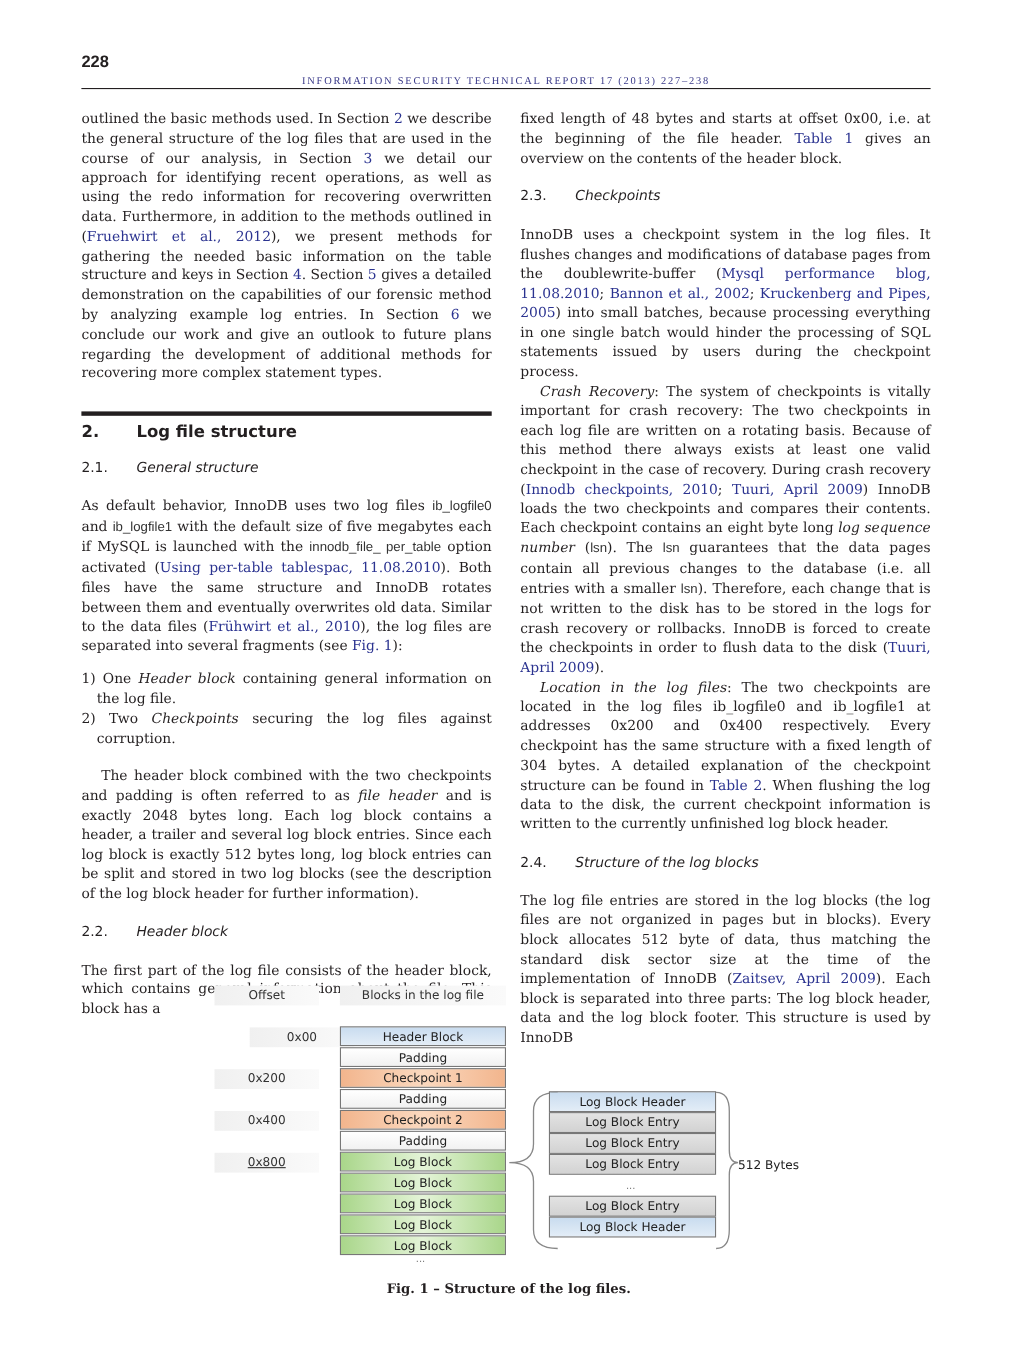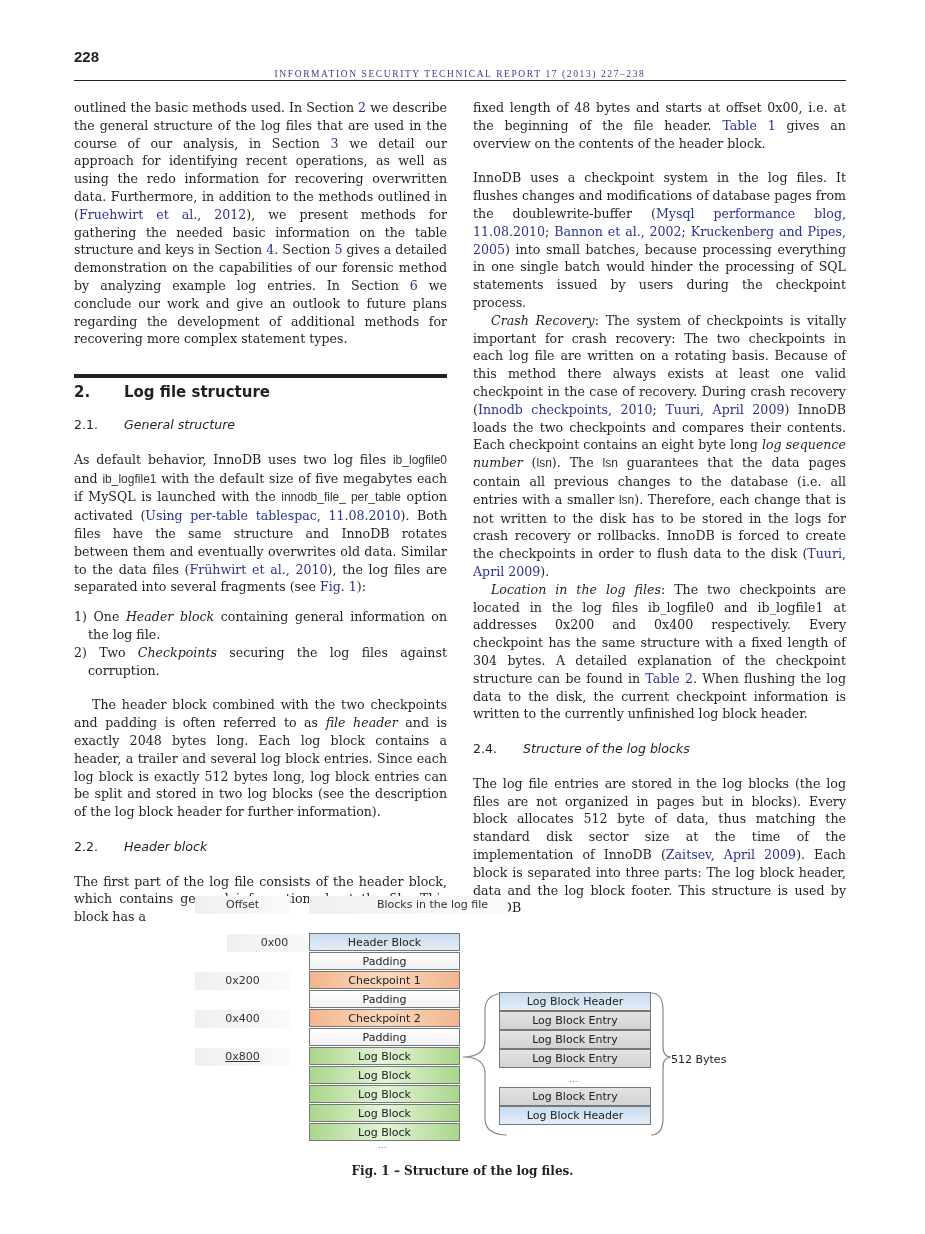--- a/index.html
+++ b/index.html
@@ -81,37 +81,41 @@
   <div class="subsec">
     <span class="num">2.2.</span>
     <span class="ttl">Header block</span>
   </div>
   <p>The first part of the log file consists of the header block, which contains general information about the file. This block has a</p>
 </div>
 
 <div class="col right">
   <p><span>fixed length of 48 bytes and starts at offset 0x00, i.e. at the beginning of the file header. </span><a class="link">Table 1</a><span> gives an overview on the contents of the header block.</span></p>
   <div class="gap" style="height:17px"></div>
+  <div class="subsec">
+    <span class="num">2.3.</span>
+    <span class="ttl">Checkpoints</span>
+  </div>
   <p><span>InnoDB uses a checkpoint system in the log files. It flushes changes and modifications of database pages from the doublewrite-buffer (</span><a class="link">Mysql performance blog, 11.08.2010</a><span>; </span><a class="link">Bannon et al., 2002</a><span>; </span><a class="link">Kruckenberg and Pipes, 2005</a><span>) into small batches, because processing everything in one single batch would hinder the processing of SQL statements issued by users during the checkpoint process.</span></p>
 
   <p class="indent"><span class="it">Crash Recovery</span><span>: The system of checkpoints is vitally important for crash recovery: The two checkpoints in each log file are written on a rotating basis. Because of this method there always exists at least one valid checkpoint in the case of recovery. During crash recovery (</span><a class="link">Innodb checkpoints, 2010</a><span>; </span><a class="link">Tuuri, April 2009</a><span>) InnoDB loads the two checkpoints and compares their contents. Each checkpoint contains an eight byte long </span><span class="it">log sequence number</span><span> (</span><span class="mono">lsn</span><span>). The </span><span class="mono">lsn</span><span> guarantees that the data pages contain all previous changes to the database (i.e. all entries with a smaller </span><span class="mono">lsn</span><span>). Therefore, each change that is not written to the disk has to be stored in the logs for crash recovery or rollbacks. InnoDB is forced to create the checkpoints in order to flush data to the disk (</span><a class="link">Tuuri, April 2009</a><span>).</span></p>
 
   <p class="indent"><span class="it">Location in the log files</span><span>: The two checkpoints are located in the log files ib_logfile0 and ib_logfile1 at addresses 0x200 and 0x400 respectively. Every checkpoint has the same structure with a fixed length of 304 bytes. A detailed explanation of the checkpoint structure can be found in </span><a class="link">Table 2</a><span>. When flushing the log data to the disk, the current checkpoint information is written to the currently unfinished log block header.</span></p>
 
   <div class="gap" style="height:17px"></div>
   <div class="subsec">
     <span class="num">2.4.</span>
     <span class="ttl">Structure of the log blocks</span>
   </div>
   <p><span>The log file entries are stored in the log blocks (the log files are not organized in pages but in blocks). Every block allocates 512 byte of data, thus matching the standard disk sector size at the time of the implementation of InnoDB (</span><a class="link">Zaitsev, April 2009</a><span>). Each block is separated into three parts: The log block header, data and the log block footer. This structure is used by InnoDB</span></p>
 </div>
 
 <div class="fig">
   <div class="fig-label" style="left:195px;top:884px;width:95px;height:18px;line-height:18px;">Offset</div>
-  <div class="fig-label" style="left:309px;top:884px;width:151px;height:18px;line-height:18px;padding-left:48px;">Blocks in the log file</div>
+  <div class="fig-label" style="left:309px;top:884px;width:151px;height:18px;line-height:18px;">Blocks in the log file</div>
 
   <div class="fig-label" style="left:195px;top:922px;width:95px;height:18px;line-height:18px;margin-left:32px;">0x00</div>
   <div class="fig-label" style="left:195px;top:960px;width:95px;height:18px;line-height:18px;">0x200</div>
   <div class="fig-label" style="left:195px;top:998px;width:95px;height:18px;line-height:18px;">0x400</div>
   <div class="fig-label" style="left:195px;top:1036px;width:95px;height:18px;line-height:18px;text-decoration:underline;">0x800</div>
 
   <div class="blk b-header" style="top:921px;">Header Block</div>
   <div class="blk b-pad" style="top:940px;">Padding</div>
   <div class="blk b-cp" style="top:959px;">Checkpoint 1</div>
   <div class="blk b-pad" style="top:978px;">Padding</div>

